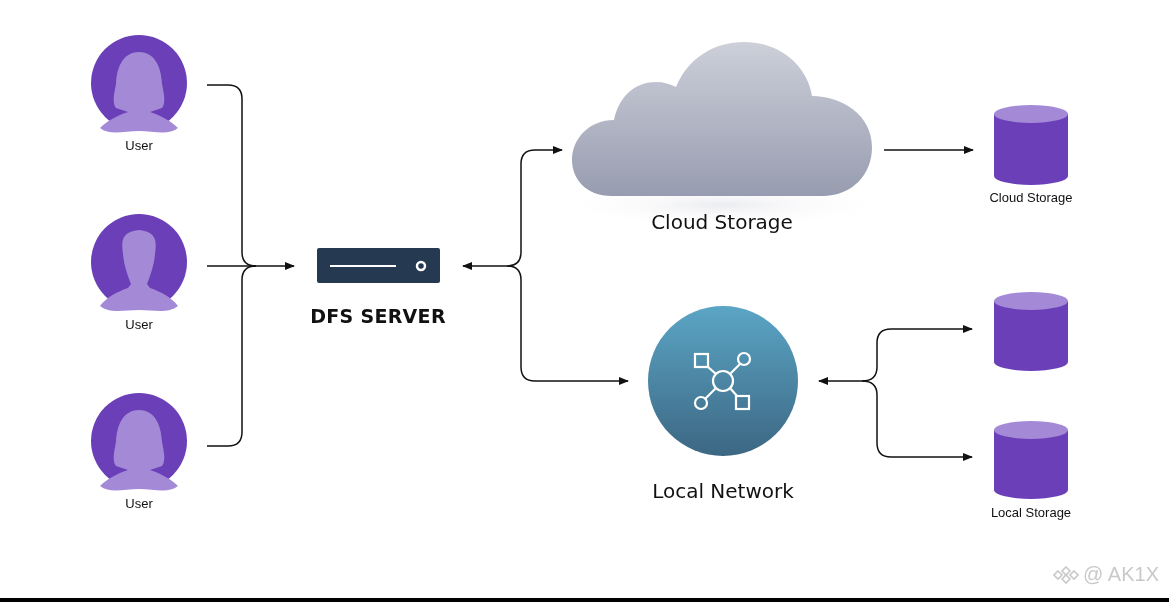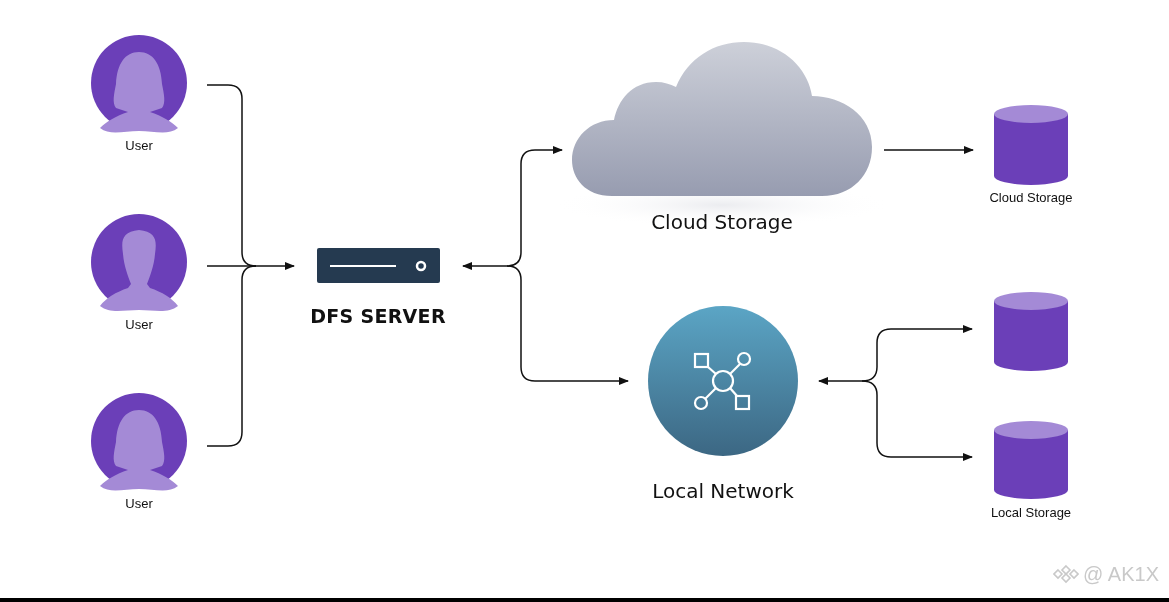--- a/index.html
+++ b/index.html
@@ -1,21 +1,21 @@
 <!DOCTYPE html>
 <html><head>
 <meta charset="utf-8">
 <style>
   html, body { margin:0; padding:0; background:#ffffff; }
   body { width:1169px; height:602px; position:relative; overflow:hidden; font-family:"Liberation Sans", sans-serif; }
   svg.diagram { position:absolute; left:0; top:0; }
   .lbl-small { font-family:"Liberation Sans", sans-serif; font-size:13px; fill:#111; }
   .lbl-med { font-family:"DejaVu Sans", sans-serif; font-size:20px; fill:#111; }
   .lbl-bold { font-family:"DejaVu Sans", sans-serif; font-size:19px; font-weight:bold; fill:#111; letter-spacing:0.3px; }
-  .watermark { position:absolute; right:10px; top:563px; font-family:"Liberation Sans", sans-serif; font-size:20px; color:#c9c9c9; display:flex; align-items:flex-start; gap:4px; }
+  .watermark { position:absolute; right:10px; top:563px; font-family:"Liberation Sans", sans-serif; font-size:20px; color:#c9c9c9; display:flex; align-items:flex-end; gap:4px; }
   .bottom-bar { position:absolute; left:0; top:598px; width:1169px; height:4px; background:#000; }
 </style>
 </head>
 <body>
 
 <svg class="diagram" width="1169" height="602" viewBox="0 0 1169 602">
   <defs>
     <linearGradient id="cloudGrad" x1="0" y1="0" x2="0" y2="1">
       <stop offset="0" stop-color="#cdd0d9"></stop>
       <stop offset="1" stop-color="#979cb0"></stop>

